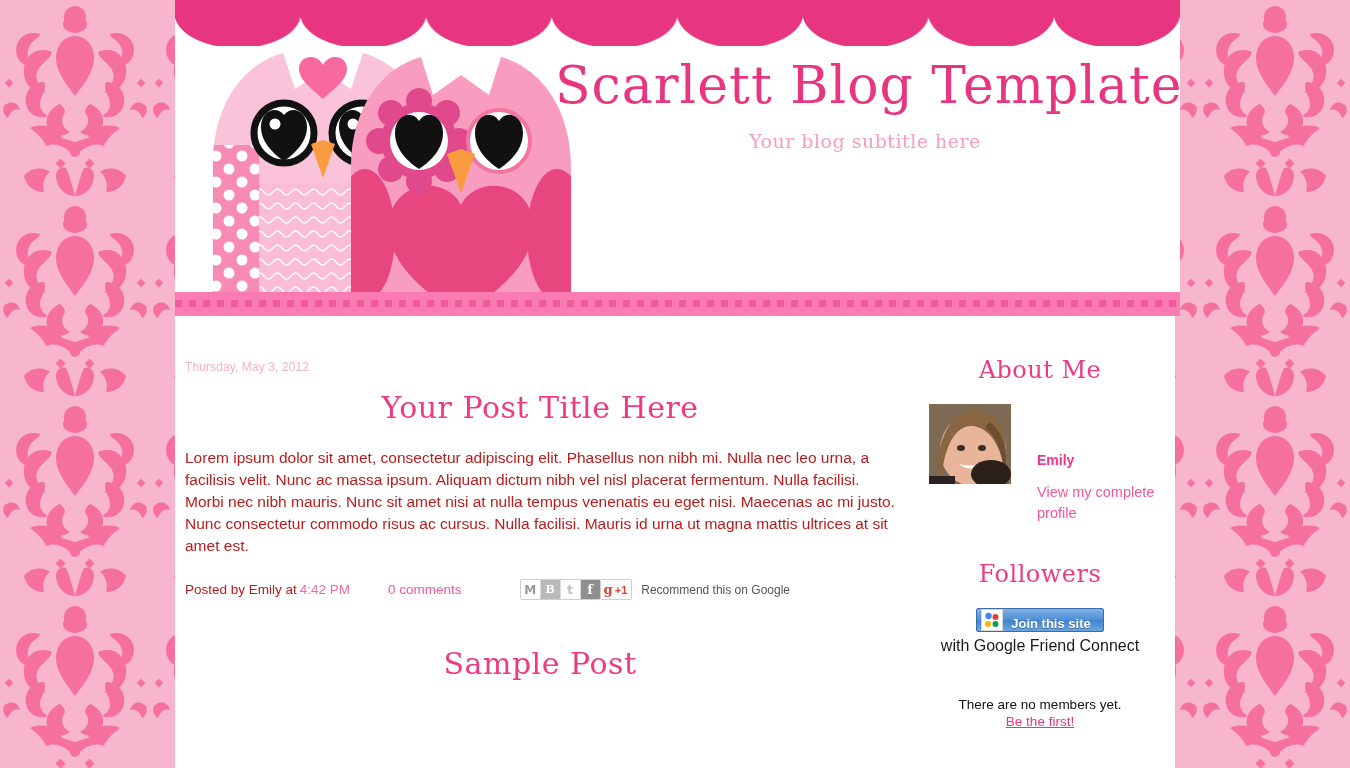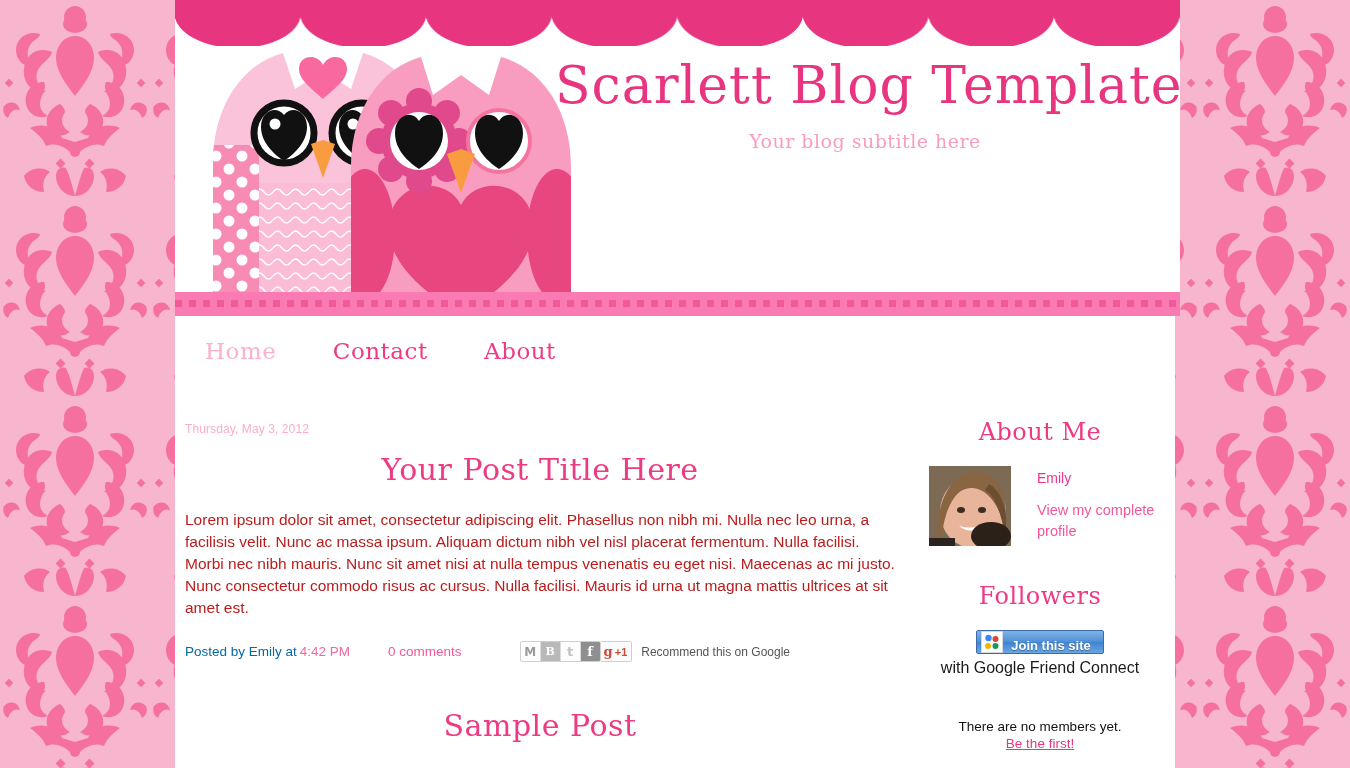--- a/index.html
+++ b/index.html
@@ -178,21 +178,21 @@
     margin: 0;
     text-align: left;
   }
   .post-footer {
     margin-top: 22px;
     display: flex;
     align-items: center;
     font-size: 13.5px;
     white-space: nowrap;
   }
-  .posted-by { color: #0369a1; text-align: center; }
+  .posted-by { color: #b91c1c; text-align: center; }
   .post-time { color: #f06aa2; margin-left: 3px; }
   .comments-link {
     color: #f4569a;
     text-decoration: none;
     margin-left: 38px;
   }
   .share-zone {
     margin-left: 58px;
     display: flex;
     align-items: center;
@@ -280,23 +280,24 @@
     height: 80px;
     flex: 0 0 82px;
     border: 0;
     overflow: hidden;
     position: relative;
     background: #6d5a46;
   }
   .about-text { margin-left: 26px; padding-top: 4px; }
   .about-name {
     color: #f0348b;
-    font-weight: normal;
+    font-weight: bold;
     font-size: 14px;
     margin-bottom: 14px;
+    margin-top: 44px;
   }
   .about-link {
     color: #f4569a;
     text-decoration: none;
     font-size: 14.5px;
     line-height: 1.45;
     display: block;
     max-width: 120px;
   }
   .followers-block { margin-top: 36px; }
@@ -484,25 +485,20 @@
       </div>
     </div>
   </div>
 
   <div id="dot-bar">
     <div class="dots"></div>
   </div>
 
   <div id="content-shell">
 
-    <nav id="nav">
-      <a href="#" class="home">Home</a>
-      <a href="#" class="other">Contact</a>
-      <a href="#" class="other">About</a>
-    </nav>
 
     <div id="cols">
 
       <div id="main-col">
 
         <article class="post">
           <div class="post-date">Thursday, May 3, 2012</div>
           <h2 class="post-title">Your Post Title Here</h2>
           <p class="post-body">Lorem ipsum dolor sit amet, consectetur adipiscing elit. Phasellus non nibh mi. Nulla nec leo urna, a facilisis velit. Nunc ac massa ipsum. Aliquam dictum nibh vel nisl placerat fermentum. Nulla facilisi. Morbi nec nibh mauris. Nunc sit amet nisi at nulla tempus venenatis eu eget nisi. Maecenas ac mi justo. Nunc consectetur commodo risus ac cursus. Nulla facilisi. Mauris id urna ut magna mattis ultrices at sit amet est.</p>
 

